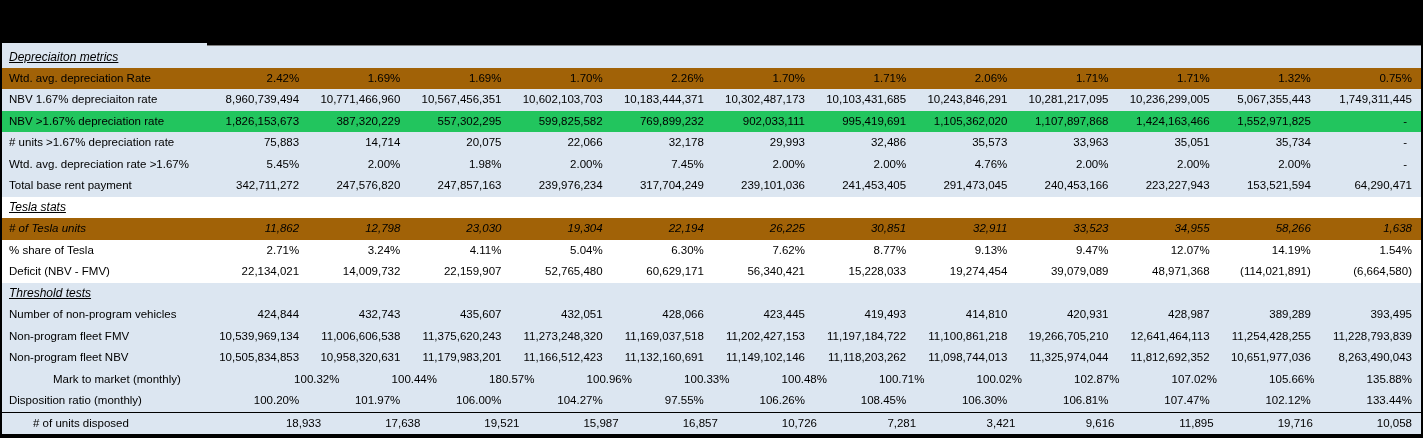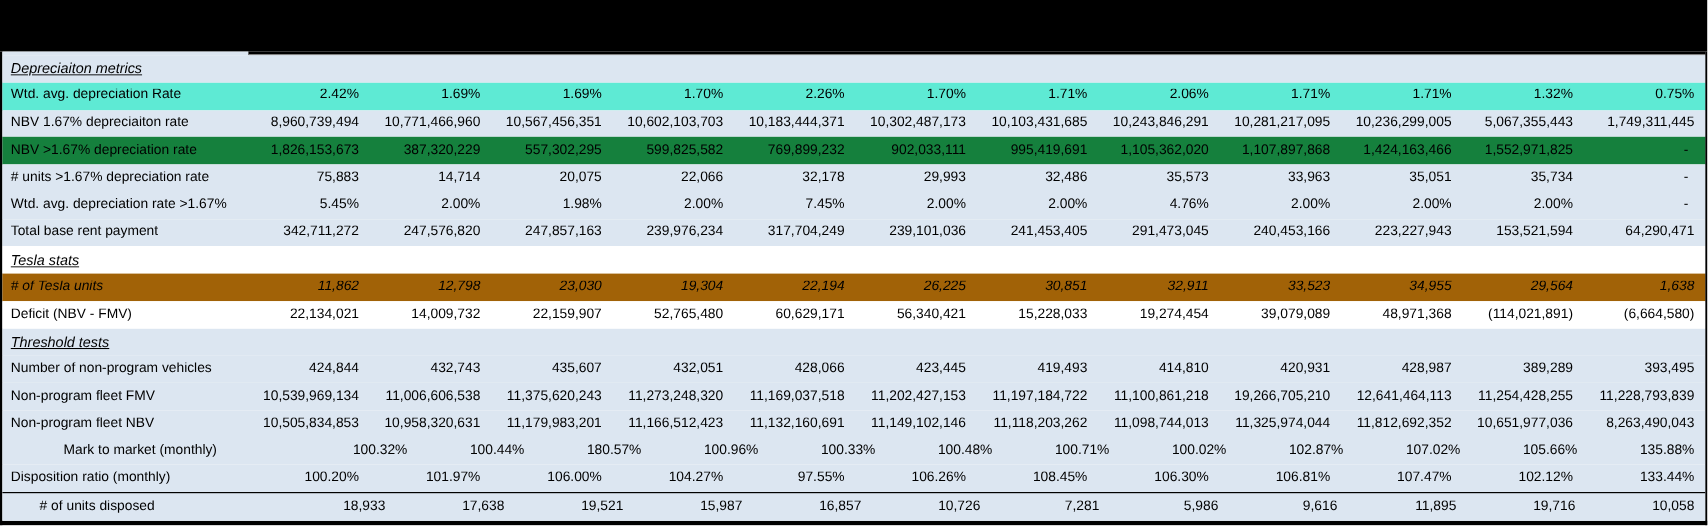--- a/index.html
+++ b/index.html
@@ -66,21 +66,21 @@
         <div class="cell val"></div>
         <div class="cell val"></div>
         <div class="cell val"></div>
         <div class="cell val"></div>
         <div class="cell val"></div>
         <div class="cell val"></div>
         <div class="cell val"></div>
         <div class="cell val"></div>
         <div class="cell val"></div>
       </div>
-      <div class="row" style="background: #5eead4;">
+      <div class="row" style="background: #a16207;">
         <div class="cell label">Wtd. avg. depreciation Rate</div>
         <div class="cell val">2.42%</div>
         <div class="cell val">1.69%</div>
         <div class="cell val">1.69%</div>
         <div class="cell val">1.70%</div>
         <div class="cell val">2.26%</div>
         <div class="cell val">1.70%</div>
         <div class="cell val">1.71%</div>
         <div class="cell val">2.06%</div>
         <div class="cell val">1.71%</div>
@@ -96,21 +96,21 @@
         <div class="cell val">10,602,103,703</div>
         <div class="cell val">10,183,444,371</div>
         <div class="cell val">10,302,487,173</div>
         <div class="cell val">10,103,431,685</div>
         <div class="cell val">10,243,846,291</div>
         <div class="cell val">10,281,217,095</div>
         <div class="cell val">10,236,299,005</div>
         <div class="cell val">5,067,355,443</div>
         <div class="cell val">1,749,311,445</div>
       </div>
-      <div class="row" style="background: #15803d;">
+      <div class="row" style="background: #22c55e;">
         <div class="cell label">NBV &gt;1.67% depreciation rate</div>
         <div class="cell val">1,826,153,673</div>
         <div class="cell val">387,320,229</div>
         <div class="cell val">557,302,295</div>
         <div class="cell val">599,825,582</div>
         <div class="cell val">769,899,232</div>
         <div class="cell val">902,033,111</div>
         <div class="cell val">995,419,691</div>
         <div class="cell val">1,105,362,020</div>
         <div class="cell val">1,107,897,868</div>
@@ -183,22 +183,37 @@
         <div class="cell val">11,862</div>
         <div class="cell val">12,798</div>
         <div class="cell val">23,030</div>
         <div class="cell val">19,304</div>
         <div class="cell val">22,194</div>
         <div class="cell val">26,225</div>
         <div class="cell val">30,851</div>
         <div class="cell val">32,911</div>
         <div class="cell val">33,523</div>
         <div class="cell val">34,955</div>
-        <div class="cell val">29,564</div>
+        <div class="cell val">58,266</div>
         <div class="cell val">1,638</div>
+      </div>
+      <div class="row" style="background: rgb(255, 255, 255);">
+        <div class="cell label">% share of Tesla</div>
+        <div class="cell val">2.71%</div>
+        <div class="cell val">3.24%</div>
+        <div class="cell val">4.11%</div>
+        <div class="cell val">5.04%</div>
+        <div class="cell val">6.30%</div>
+        <div class="cell val">7.62%</div>
+        <div class="cell val">8.77%</div>
+        <div class="cell val">9.13%</div>
+        <div class="cell val">9.47%</div>
+        <div class="cell val">12.07%</div>
+        <div class="cell val">14.19%</div>
+        <div class="cell val">1.54%</div>
       </div>
       <div class="row" style="background: rgb(255, 255, 255);">
         <div class="cell label">Deficit (NBV - FMV)</div>
         <div class="cell val">22,134,021</div>
         <div class="cell val">14,009,732</div>
         <div class="cell val">22,159,907</div>
         <div class="cell val">52,765,480</div>
         <div class="cell val">60,629,171</div>
         <div class="cell val">56,340,421</div>
         <div class="cell val">15,228,033</div>
@@ -300,20 +315,20 @@
       </div>
       <div class="row divider" style="background: rgb(220, 230, 241);">
         <div class="cell label"># of units disposed</div>
         <div class="cell val">18,933</div>
         <div class="cell val">17,638</div>
         <div class="cell val">19,521</div>
         <div class="cell val">15,987</div>
         <div class="cell val">16,857</div>
         <div class="cell val">10,726</div>
         <div class="cell val">7,281</div>
-        <div class="cell val">5,986</div>
+        <div class="cell val">3,421</div>
         <div class="cell val">9,616</div>
         <div class="cell val">11,895</div>
         <div class="cell val">19,716</div>
         <div class="cell val">10,058</div>
       </div>
     </div>
 </div>
 
 </body></html>

